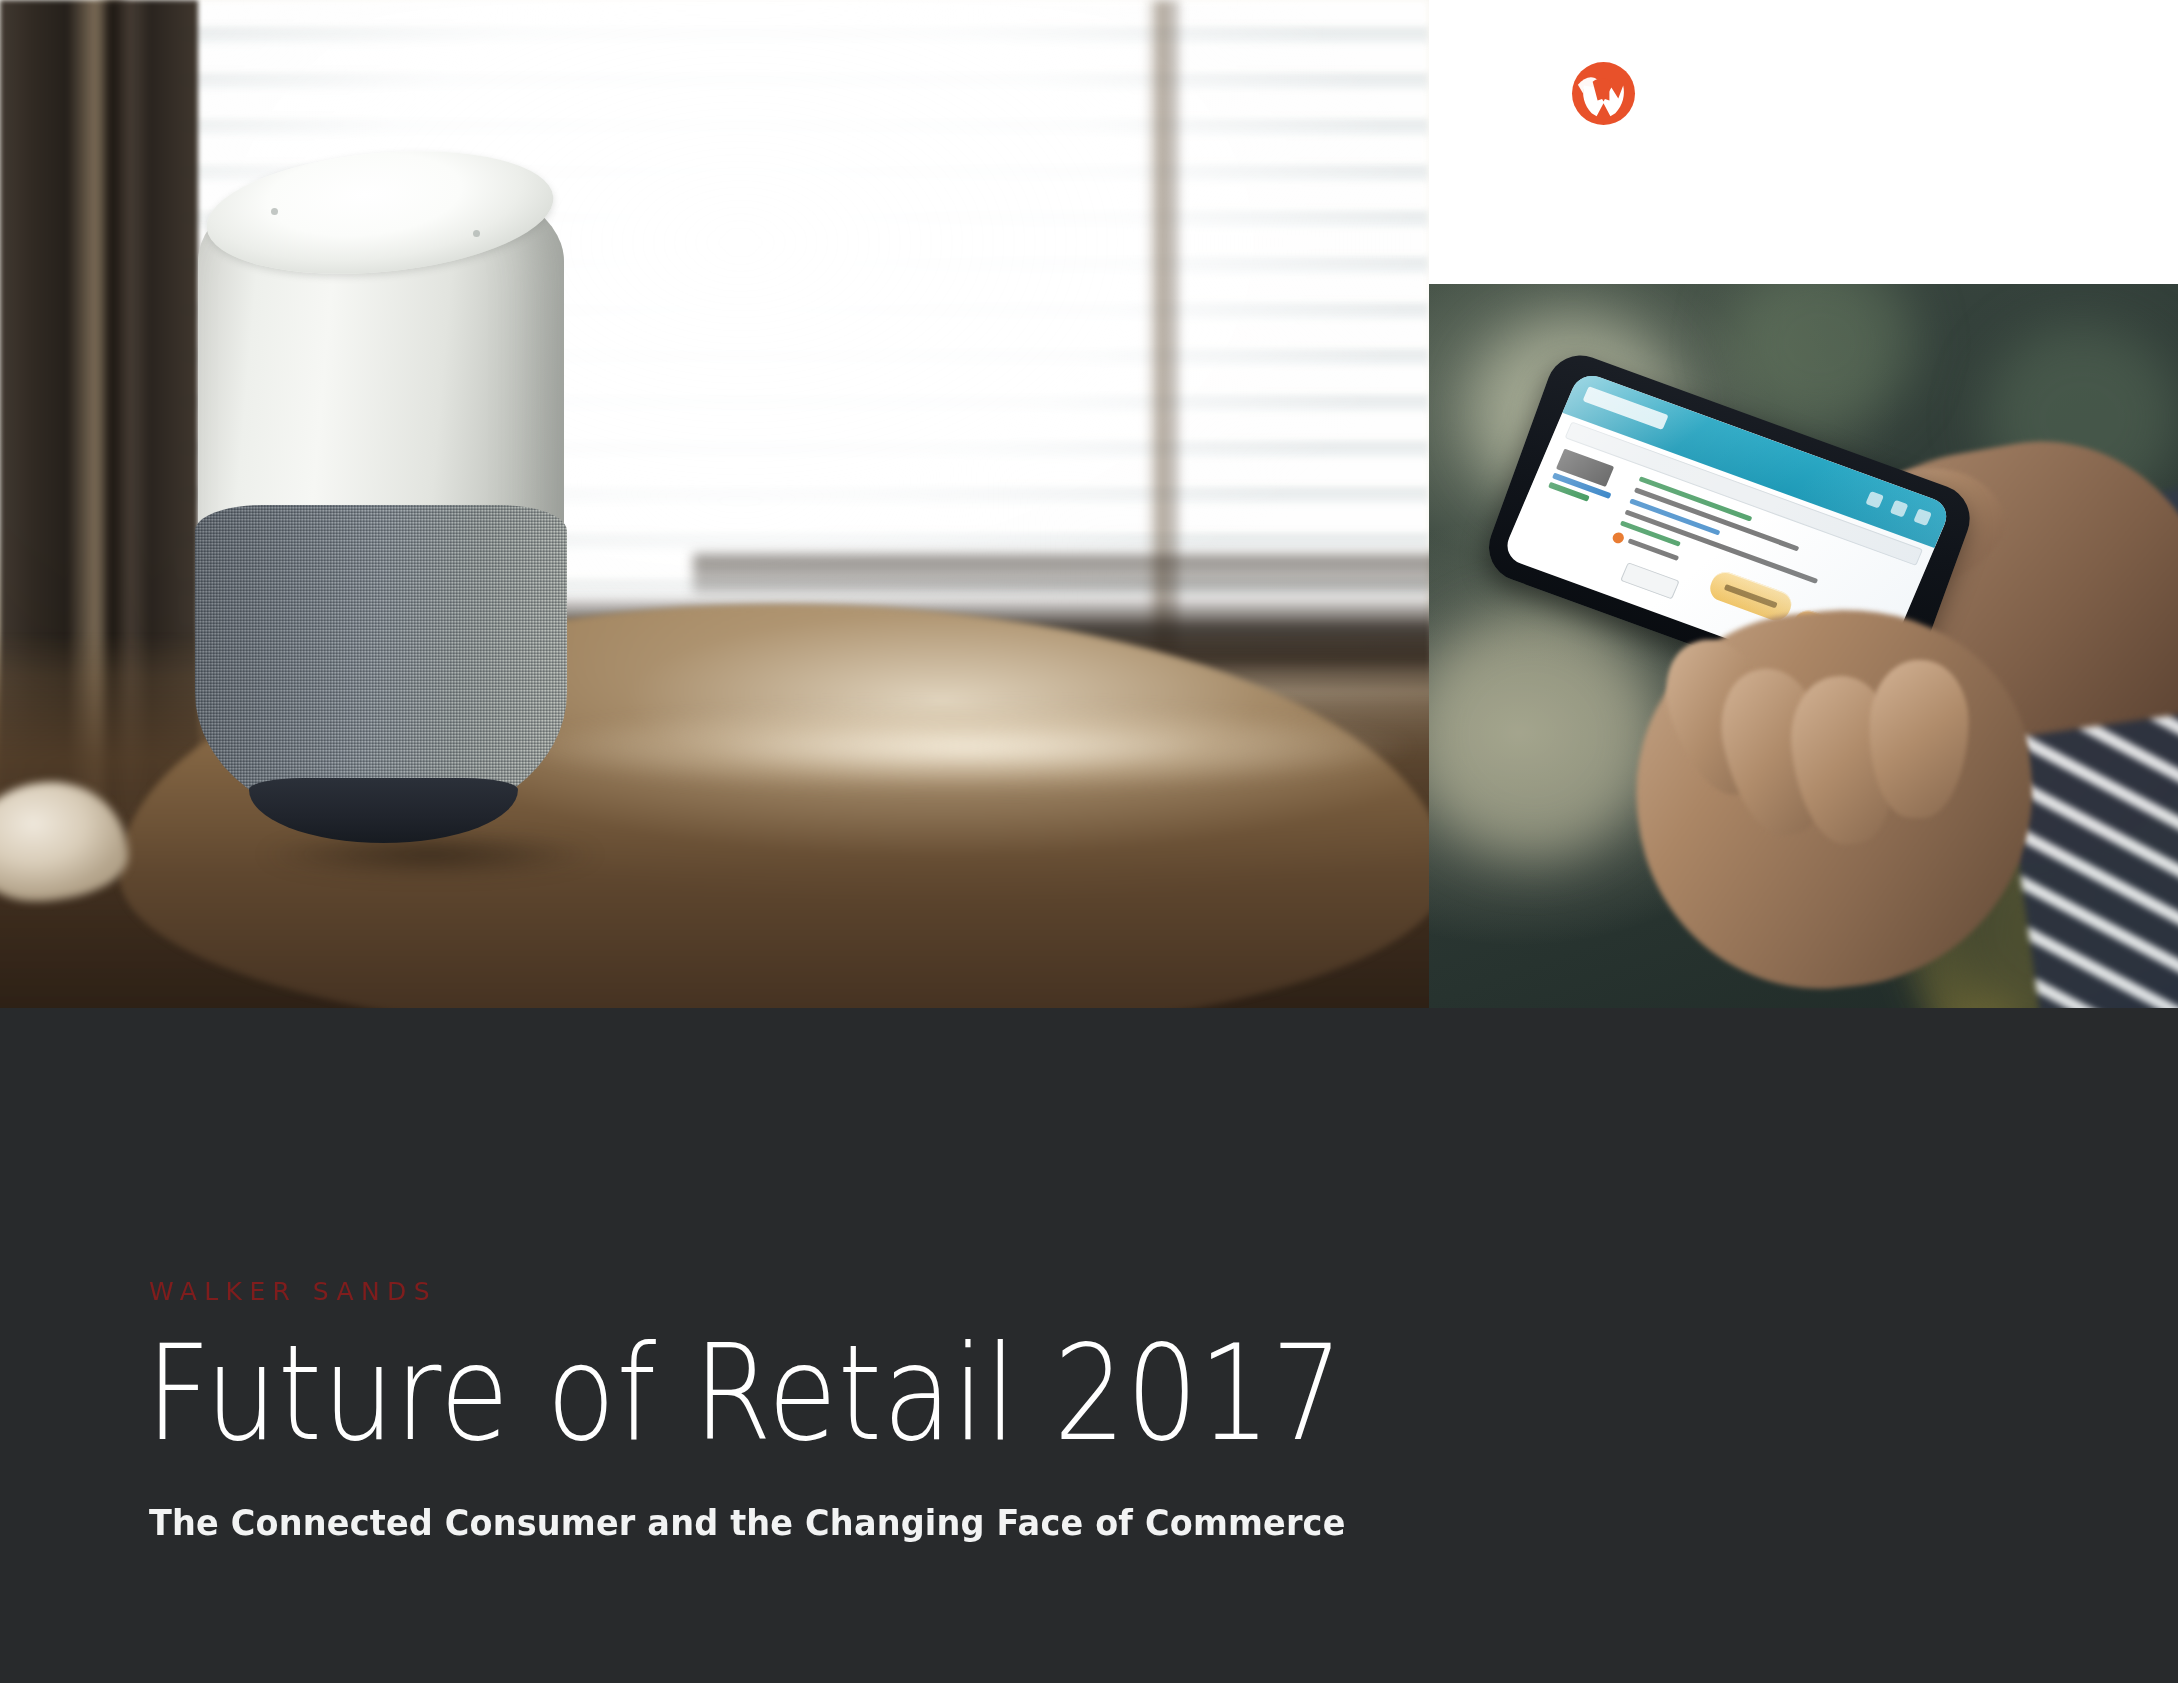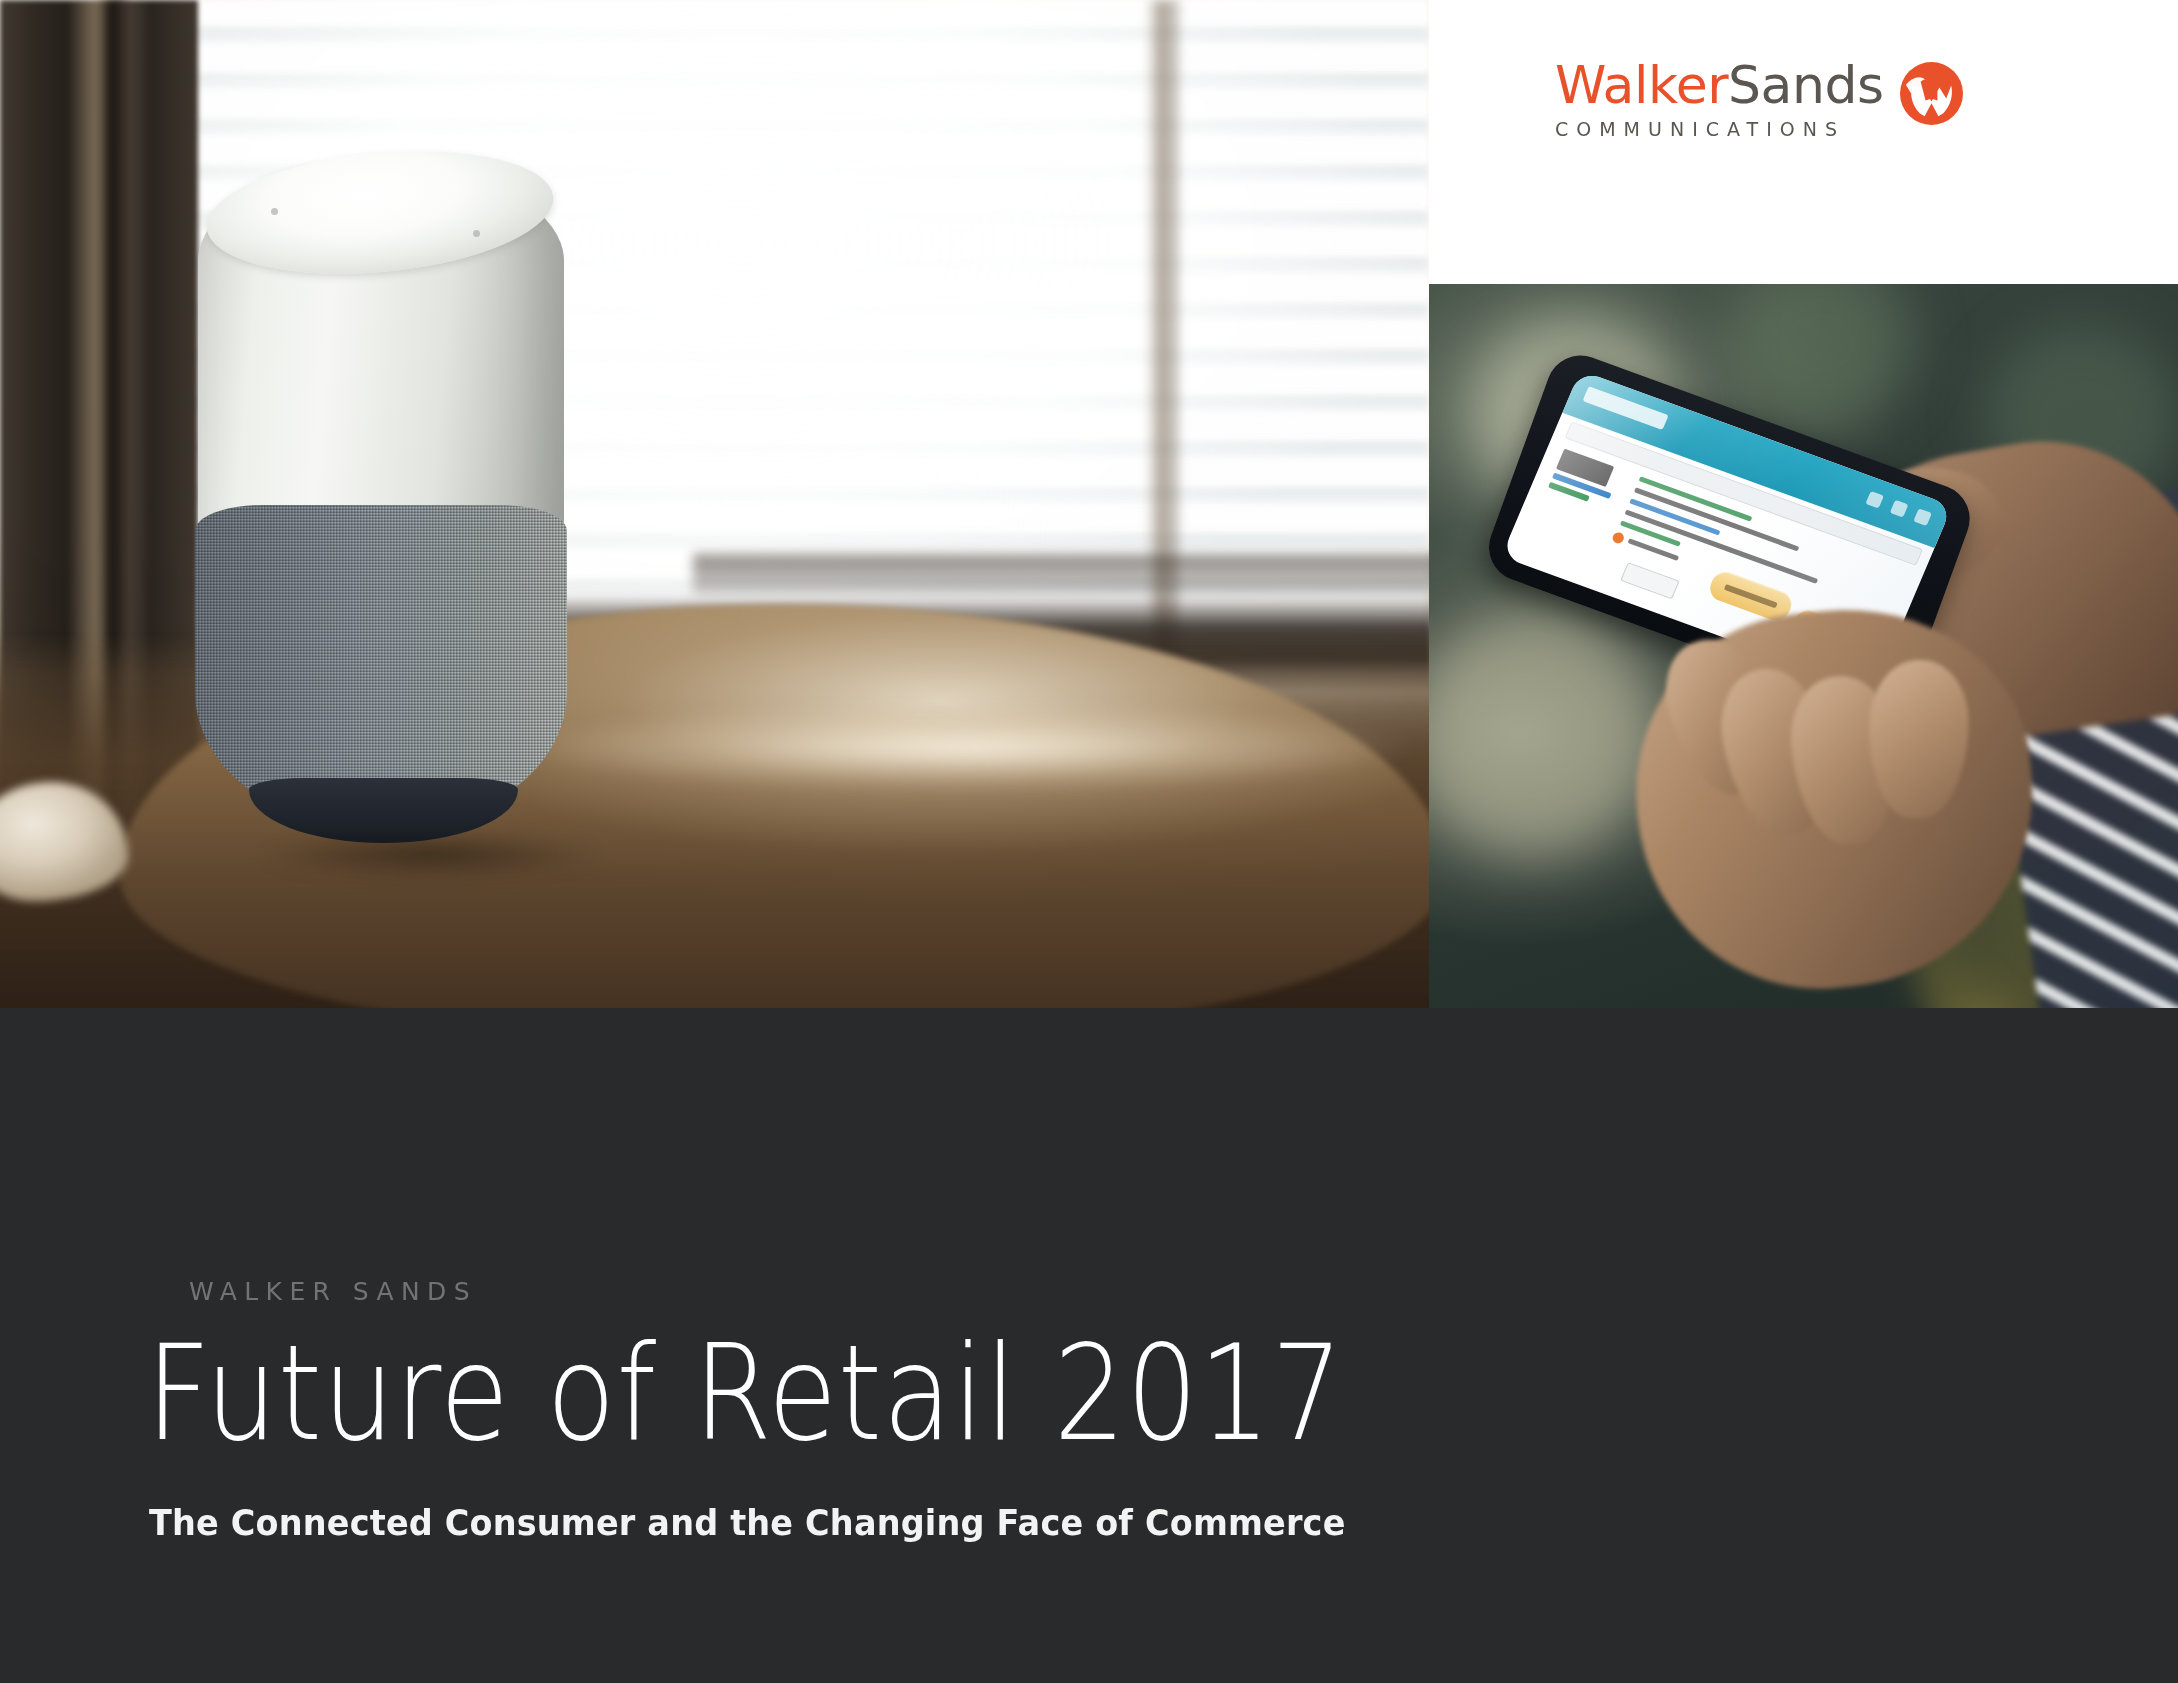--- a/index.html
+++ b/index.html
@@ -468,23 +468,22 @@
     background: #282a2c;
   }
   .eyebrow {
     position: absolute;
     left: 149px;
     top: 1277px;
     font-family: "DejaVu Sans", sans-serif;
     font-size: 25px;
     font-weight: 400;
     letter-spacing: 7.4px;
-    color: #737373;
+    color: #7f1d1d;
     white-space: nowrap;
-    margin-left: 40px;
   }
   .main-title {
     position: absolute;
     left: 146px;
     top: 1328px;
     font-family: "DejaVu Sans", sans-serif;
     font-size: 131px;
     font-weight: 300;
     line-height: 1;
     letter-spacing: 1px;
@@ -534,24 +533,20 @@
         <div class="speaker-mesh"></div>
         <div class="speaker-foot"></div>
         <div class="speaker-cap"></div>
         <div class="cap-dot a"></div>
         <div class="cap-dot b"></div>
       </div>
     </div>
 
     <div class="logo-area">
       <div class="logo-lockup">
-        <div class="logo-words">
-          <div class="logo-wordmark"><span class="logo-walker">Walker</span><span class="logo-sands">Sands</span></div>
-          <div class="logo-tagline">COMMUNICATIONS</div>
-        </div>
         <div class="logo-mark">
           <svg width="65" height="65" viewBox="0 0 66 66" aria-hidden="true">
             <circle cx="33" cy="33" r="32" fill="#E8512A"></circle>
             <path d="M7 24 C14 16 22 14 28 20 L28 46 L20 46 Z" fill="#ffffff" opacity="0.96"></path>
             <path d="M14 26 L24 52 L33 34 L42 52 L52 26 C56 34 56 46 46 55 L40 58 L33 45 L26 58 L20 55 C11 47 10 34 14 26 Z" fill="#E8512A"></path>
             <path d="M13 25 C11 34 13 45 21 53 L26 56 L33 43 L40 56 L45 53 C53 45 55 34 53 25 L48 38 L41 27 L33 41 L25 27 Z" fill="#ffffff"></path>
             <path d="M22 21 C27 17 34 17 39 20 L39 40 L33 38 L27 40 Z" fill="#E8512A"></path>
           </svg>
         </div>
       </div>

